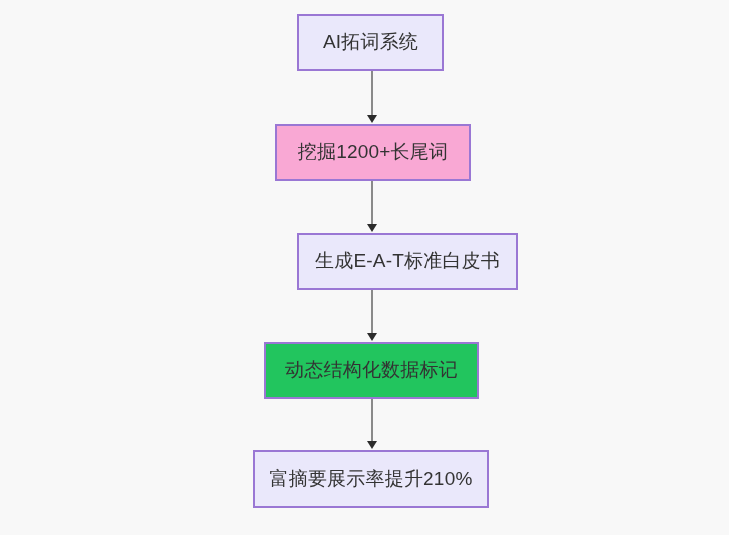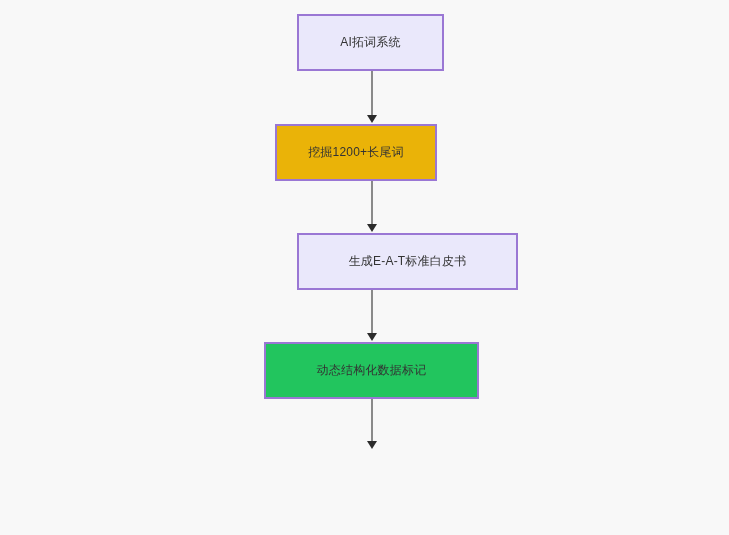--- a/index.html
+++ b/index.html
@@ -21,21 +21,21 @@
   .node {
     position: absolute;
     box-sizing: border-box;
     background: #eae8fb;
     border: 2px solid #9a77d4;
     border-radius: 0;
     display: flex;
     align-items: center;
     justify-content: center;
     color: #333333;
-    font-size: 12px;
+    font-size: 19px;
     line-height: 1.3;
     letter-spacing: 0.2px;
     white-space: nowrap;
     user-select: none;
   }
   .node-label {
     display: block;
     text-align: center;
   }
   .edge {
@@ -78,23 +78,26 @@
     <div class="edge-head" style="top: 43px; border-top-color: rgb(43, 43, 43);"></div>
   </div>
   <div class="edge" id="edge-4" style="left: 371px; top: 399px;">
     <div class="edge-line" style="height: 43px; background: rgb(138, 138, 138);"></div>
     <div class="edge-head" style="top: 42px; border-top-color: rgb(43, 43, 43);"></div>
   </div>
 
   <div class="node" id="node-1" style="left: 297px; top: 14px; width: 147px; height: 57px; background: rgb(234, 232, 251); border-color: rgb(154, 119, 212); color: rgb(51, 51, 51);">
     <span class="node-label">AI拓词系统</span>
   </div>
-  <div class="node" id="node-2" style="left: 275px; top: 124px; width: 162px; height: 57px; background: #eab308; border-color: rgb(154, 119, 212); color: rgb(51, 51, 51);">
+  <div class="node" id="node-2" style="left: 275px; top: 124px; width: 196px; height: 57px; background: #f9a8d4; border-color: rgb(154, 119, 212); color: rgb(51, 51, 51);">
     <span class="node-label">挖掘1200+长尾词</span>
   </div>
   <div class="node" id="node-3" style="left: 261px; top: 233px; width: 221px; height: 57px; background: rgb(234, 232, 251); border-color: rgb(154, 119, 212); color: rgb(51, 51, 51); margin-left: 36px;">
     <span class="node-label">生成E-A-T标准白皮书</span>
   </div>
   <div class="node" id="node-4" style="left: 264px; top: 342px; width: 215px; height: 57px; background: #22c55e; border-color: rgb(154, 119, 212); color: rgb(51, 51, 51);">
     <span class="node-label">动态结构化数据标记</span>
   </div>
+  <div class="node" id="node-5" style="left: 253px; top: 450px; width: 236px; height: 58px; background: rgb(234, 232, 251); border-color: rgb(154, 119, 212); color: rgb(51, 51, 51);">
+    <span class="node-label">富摘要展示率提升210%</span>
+  </div>
 
 </div>
 
 </body></html>

